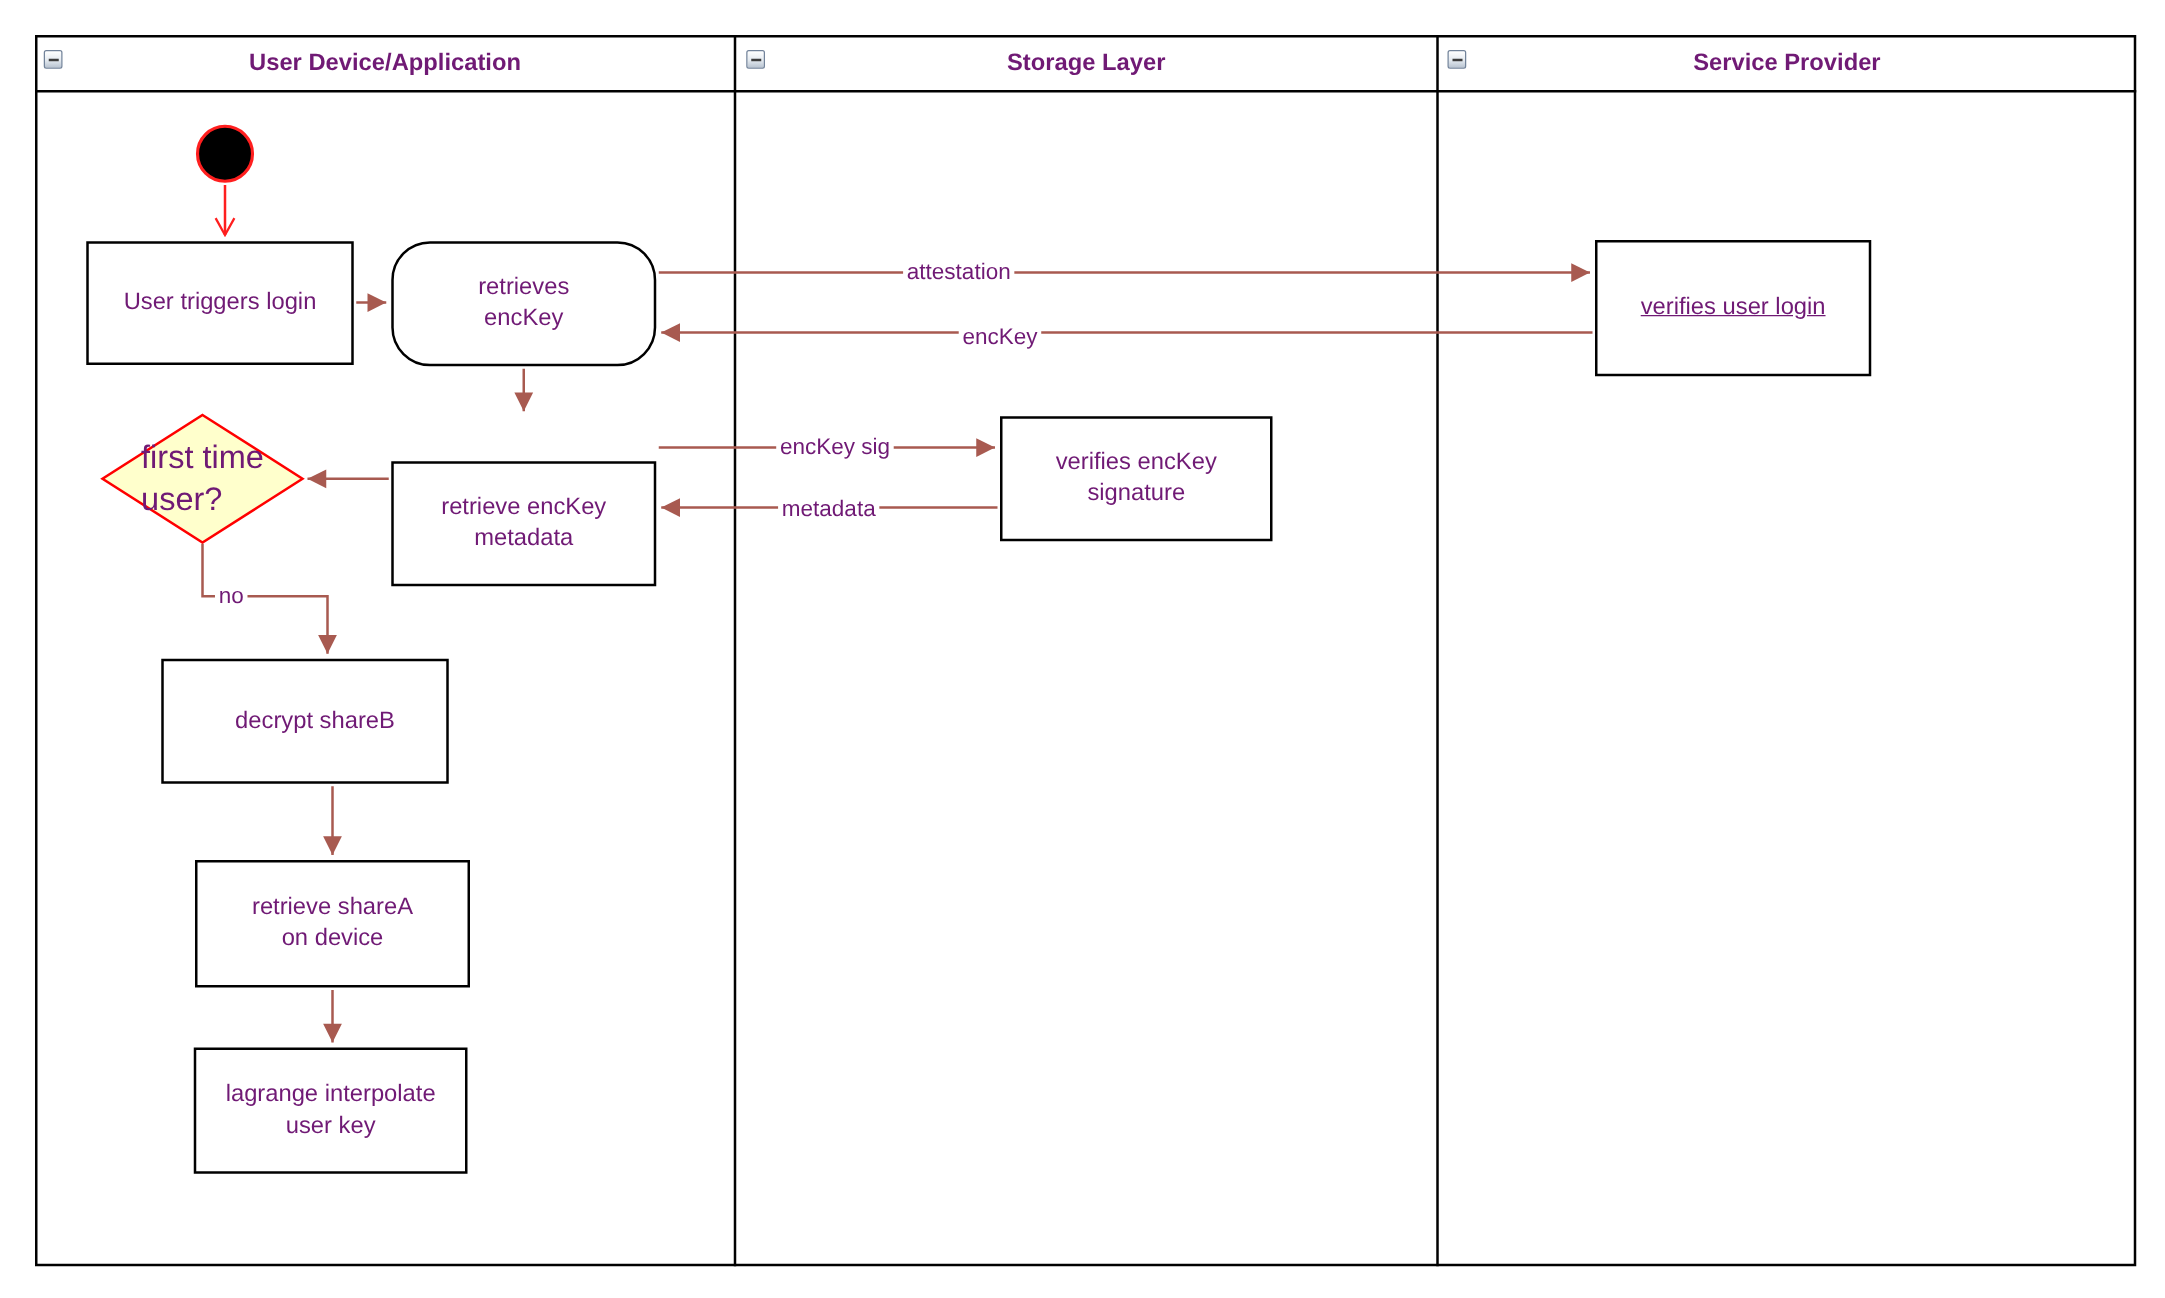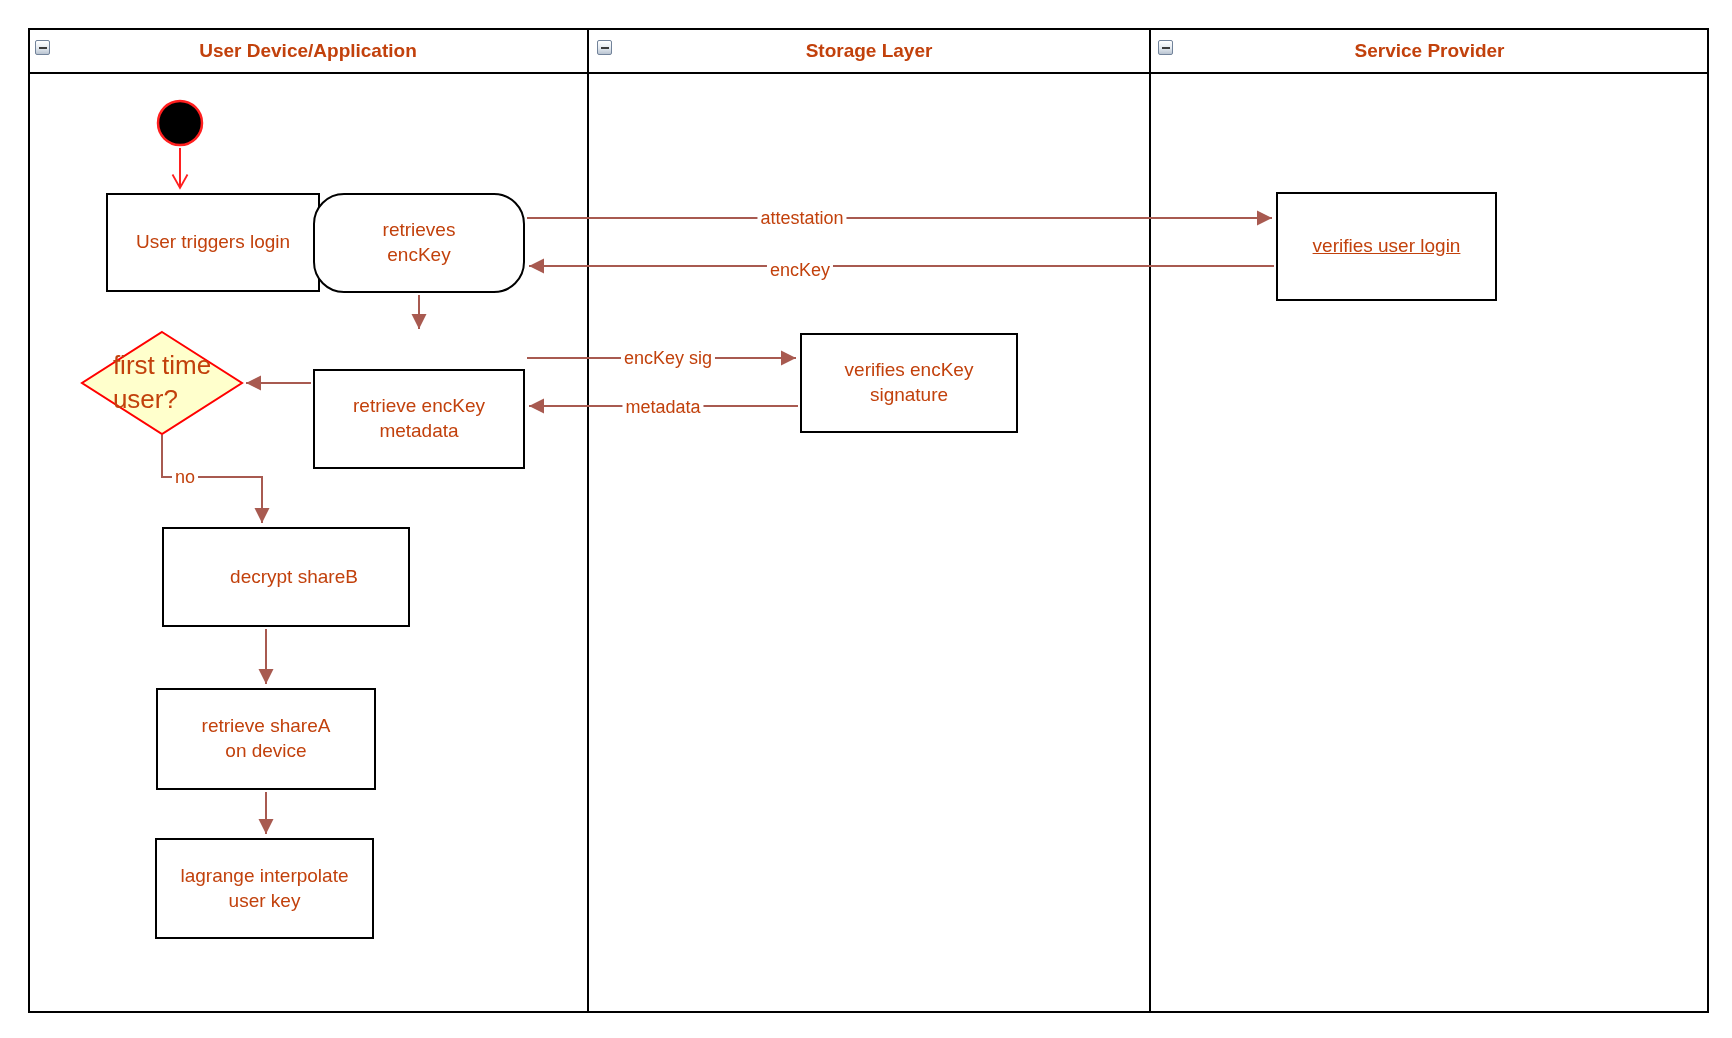--- a/index.html
+++ b/index.html
@@ -1,18 +1,18 @@
 <!DOCTYPE html>
 <html style="--edge: #a85a50; --start-edge: #ff1f1f; --start-fill: #000000; --decision-fill: #ffffcc; --decision-stroke: #ff0000; --node-border: #000000;"><head>
 <meta charset="utf-8">
 <style>
   html,body{margin:0;padding:0;background:#ffffff;}
   .canvas{
     position:relative;width:1732px;height:1038px;background:#ffffff;
-    font-family:"Liberation Sans","DejaVu Sans",sans-serif;color:#c2410c;
+    font-family:"Liberation Sans","DejaVu Sans",sans-serif;color:#701a75;
     overflow:hidden;
   }
   
   .pool-border{position:absolute;left:28px;top:28px;width:1681px;height:985px;
     border:2px solid #000;box-sizing:border-box;}
   .header-line{position:absolute;left:28px;top:72px;width:1681px;height:2px;background:#000;}
   .lane-divider{position:absolute;top:28px;width:2px;height:985px;background:#000;}
   .lane-divider.d1{left:587px;}
   .lane-divider.d2{left:1149px;}
   .lane-title{position:absolute;top:30px;height:42px;display:flex;align-items:center;
@@ -24,26 +24,26 @@
     border:1px solid #72839a;border-radius:2px;
     background:linear-gradient(#ffffff,#e4eaf0 55%,#b9c4d1);
     display:flex;align-items:center;justify-content:center;cursor:pointer;}
   .cb1{left:35px;} .cb2{left:597px;} .cb3{left:1158px;}
   .minus-glyph{width:8px;height:2px;background:#3c3c3c;}
   
   .node{position:absolute;box-sizing:border-box;background:#fff;
     border:2px solid var(--node-border,#000);display:flex;align-items:center;
     justify-content:center;text-align:center;font-size:19px;line-height:1.3;
     white-space:pre-line;z-index:3;}
-  .n-login{left:69px;top:193px;width:214px;height:99px;margin-left:37px;}
+  .n-login{left:69px;top:193px;width:214px;height:99px;}
   .n-retrieves{left:313px;top:193px;width:212px;height:100px;border-radius:31px;}
   .n-verifylogin{left:1276px;top:192px;width:221px;height:109px;text-decoration:underline;}
   .n-metadata{left:313px;top:333px;width:212px;height:100px;margin-top:36px;}
   .n-verifysig{left:800px;top:333px;width:218px;height:100px;}
-  .n-decrypt{left:162px;top:527px;width:248px;height:100px;padding-left:16px;}
+  .n-decrypt{left:129px;top:527px;width:230px;height:100px;padding-left:16px;}
   .n-sharea{left:156px;top:688px;width:220px;height:102px;}
   .n-lagrange{left:155px;top:838px;width:219px;height:101px;}
   .diamond-label{position:absolute;left:82px;top:333px;width:160px;height:100px;
     display:flex;align-items:center;justify-content:center;text-align:left;
     font-size:26px;line-height:1.3;white-space:pre-line;z-index:4;}
   
   .edges-layer{position:absolute;left:0;top:0;z-index:2;}
   .edge{stroke:var(--edge,#a85a50);stroke-width:2;fill:none;}
   .edge-start{stroke:var(--start-edge,#ff1f1f);stroke-width:2;fill:none;}
   .decision-shape{fill:var(--decision-fill,#ffffcc);stroke:var(--decision-stroke,#ff0000);stroke-width:2;}
@@ -113,19 +113,19 @@
 signature</div>
   <div class="node n-decrypt">decrypt shareB</div>
   <div class="node n-sharea">retrieve shareA
 on device</div>
   <div class="node n-lagrange">lagrange interpolate
 user key</div>
 
   <div class="diamond-label">first time
 user?</div>
 
-  <span class="edge-label" style="left:802px;top:218px;text-align:right;">attestation</span>
+  <span class="edge-label" style="left:767px;top:218px;text-align:right;">attestation</span>
   <span class="edge-label" style="left:800px;top:270px;">encKey</span>
   <span class="edge-label" style="left:668px;top:358px;">encKey sig</span>
   <span class="edge-label" style="left:663px;top:407px;">metadata</span>
   <span class="edge-label" style="left:185px;top:477px;">no</span>
 
 </div>
 
 </body></html>

